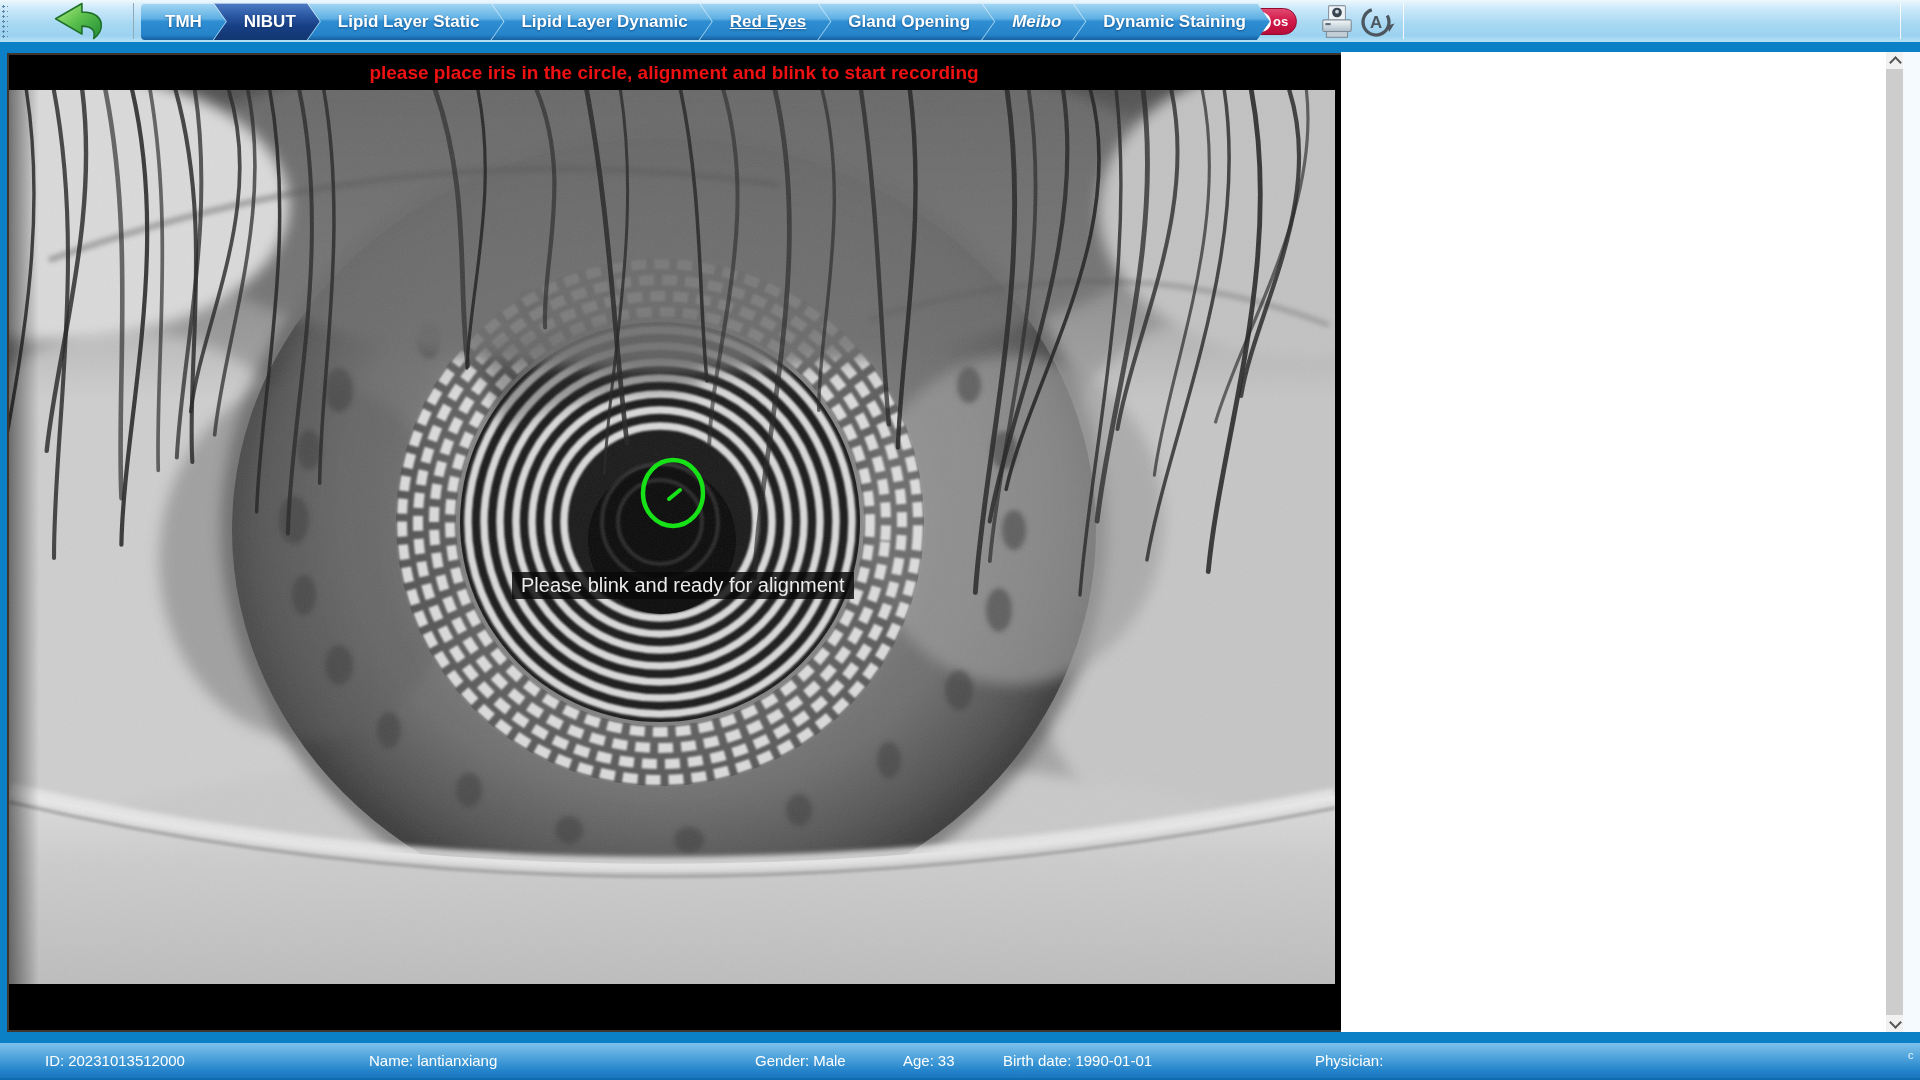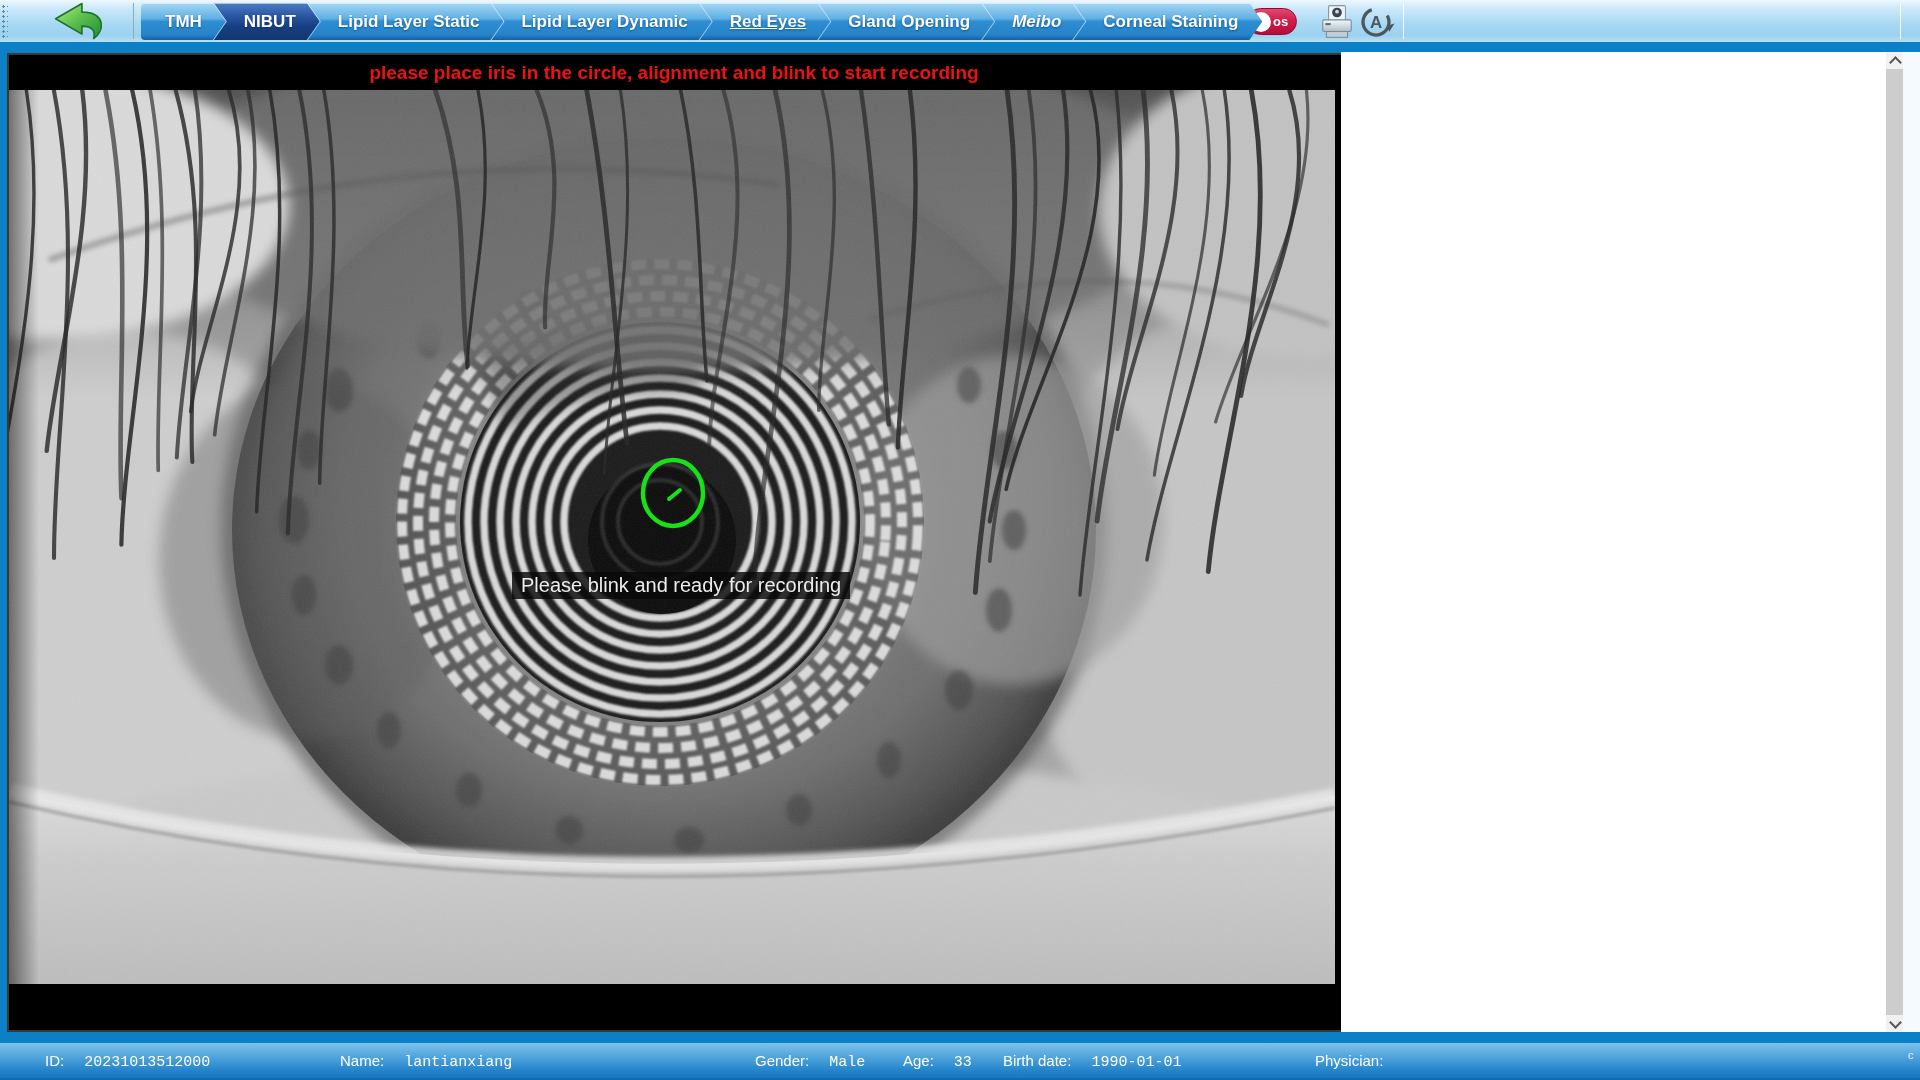--- a/index.html
+++ b/index.html
@@ -50,21 +50,21 @@
   .chev{position:absolute;left:4.5px;width:7px;height:7px;border-left:2px solid #555;border-top:2px solid #555;}
   .chev.u{top:6px;transform:rotate(45deg);} .chev.d{top:3px;transform:rotate(225deg);}
   .sb-thumb{position:absolute;left:0;top:17px;width:17px;height:946px;background:#cdcdcd;cursor:pointer;}
   .right-strip{position:absolute;left:1903px;top:52px;width:17px;height:980px;background:#f4fafd;}
 
   
   .status-bar{position:absolute;left:0;top:1043px;width:1920px;height:37px;
     background:linear-gradient(#7fc2ec 0%,#4aa0da 45%,#2383ca 80%,#1a76be 100%);
     border-bottom:2px solid #0d6cb0;box-sizing:border-box;color:#fff;font-size:15px;}
   .sfield{position:absolute;top:9px;white-space:nowrap;}
-  .sfield .v{margin-left:20px;font-family:Liberation Mono, monospace;}
+  .sfield .v{margin-left:4px;}
   .corner-mark{position:absolute;left:1908px;top:6px;font-size:11px;color:#e8f4fc;}
 </style>
 </head>
 <body>
 
 <div class="app">
 
   <div class="toolbar">
     <div class="gripper"></div>
 
@@ -83,21 +83,21 @@
     <div class="tool-sep" style="left:133px"></div>
 
     <div class="tabs">
       <div class="tab" style="z-index: 30;">TMH</div>
       <div class="tab active" style="z-index: 29;">NIBUT</div>
       <div class="tab" style="z-index: 28;">Lipid Layer Static</div>
       <div class="tab" style="z-index: 27;">Lipid Layer Dynamic</div>
       <div class="tab" style="z-index: 26; text-decoration: underline;">Red Eyes</div>
       <div class="tab" style="z-index: 25;">Gland Opening</div>
       <div class="tab" style="z-index: 24; font-style: italic;">Meibo</div>
-      <div class="tab" style="z-index: 23;">Corneal Staining</div>
+      <div class="tab" style="z-index: 23;">Dynamic Staining</div>
     </div>
 
     <div class="eye-toggle">
       <div class="knob"></div>
       <div class="lbl">os</div>
     </div>
 
     <div class="icon-btn" style="left:1318px">
       <svg width="38" height="38" viewBox="0 0 36 36">
         <defs>
@@ -283,41 +283,41 @@
 
         <rect x="0" y="0" width="30" height="894" fill="url(#vigL)"></rect>
         <rect x="0" y="0" width="1326" height="894" filter="url(#grainF)" opacity="0.10"></rect>
 
         <g>
           <ellipse cx="664" cy="403" rx="30" ry="33" fill="none" stroke="#17e217" stroke-width="4.5"></ellipse>
           <line x1="660" y1="409" x2="671" y2="400" stroke="#17e217" stroke-width="4" stroke-linecap="round"></line>
         </g>
       </svg>
 
-      <div class="overlay-msg">Please blink and ready for recording</div>
+      <div class="overlay-msg">Please blink and ready for alignment</div>
     </div>
   </div>
 
   <div class="side-panel"></div>
   <div class="scrollbar">
     <div class="sb-btn up">
       <div class="chev u"></div>
     </div>
     <div class="sb-thumb"></div>
     <div class="sb-btn down">
       <div class="chev d"></div>
     </div>
   </div>
   <div class="right-strip"></div>
 
   <div class="status-bar">
     <div class="sfield" style="left:45px">
       <span>ID:</span><span class="v">20231013512000</span>
     </div>
-    <div class="sfield" style="left:340px">
+    <div class="sfield" style="left:369px">
       <span>Name:</span><span class="v">lantianxiang</span>
     </div>
     <div class="sfield" style="left:755px">
       <span>Gender:</span><span class="v">Male</span>
     </div>
     <div class="sfield" style="left:903px">
       <span>Age:</span><span class="v">33</span>
     </div>
     <div class="sfield" style="left:1003px">
       <span>Birth date:</span><span class="v">1990-01-01</span>

